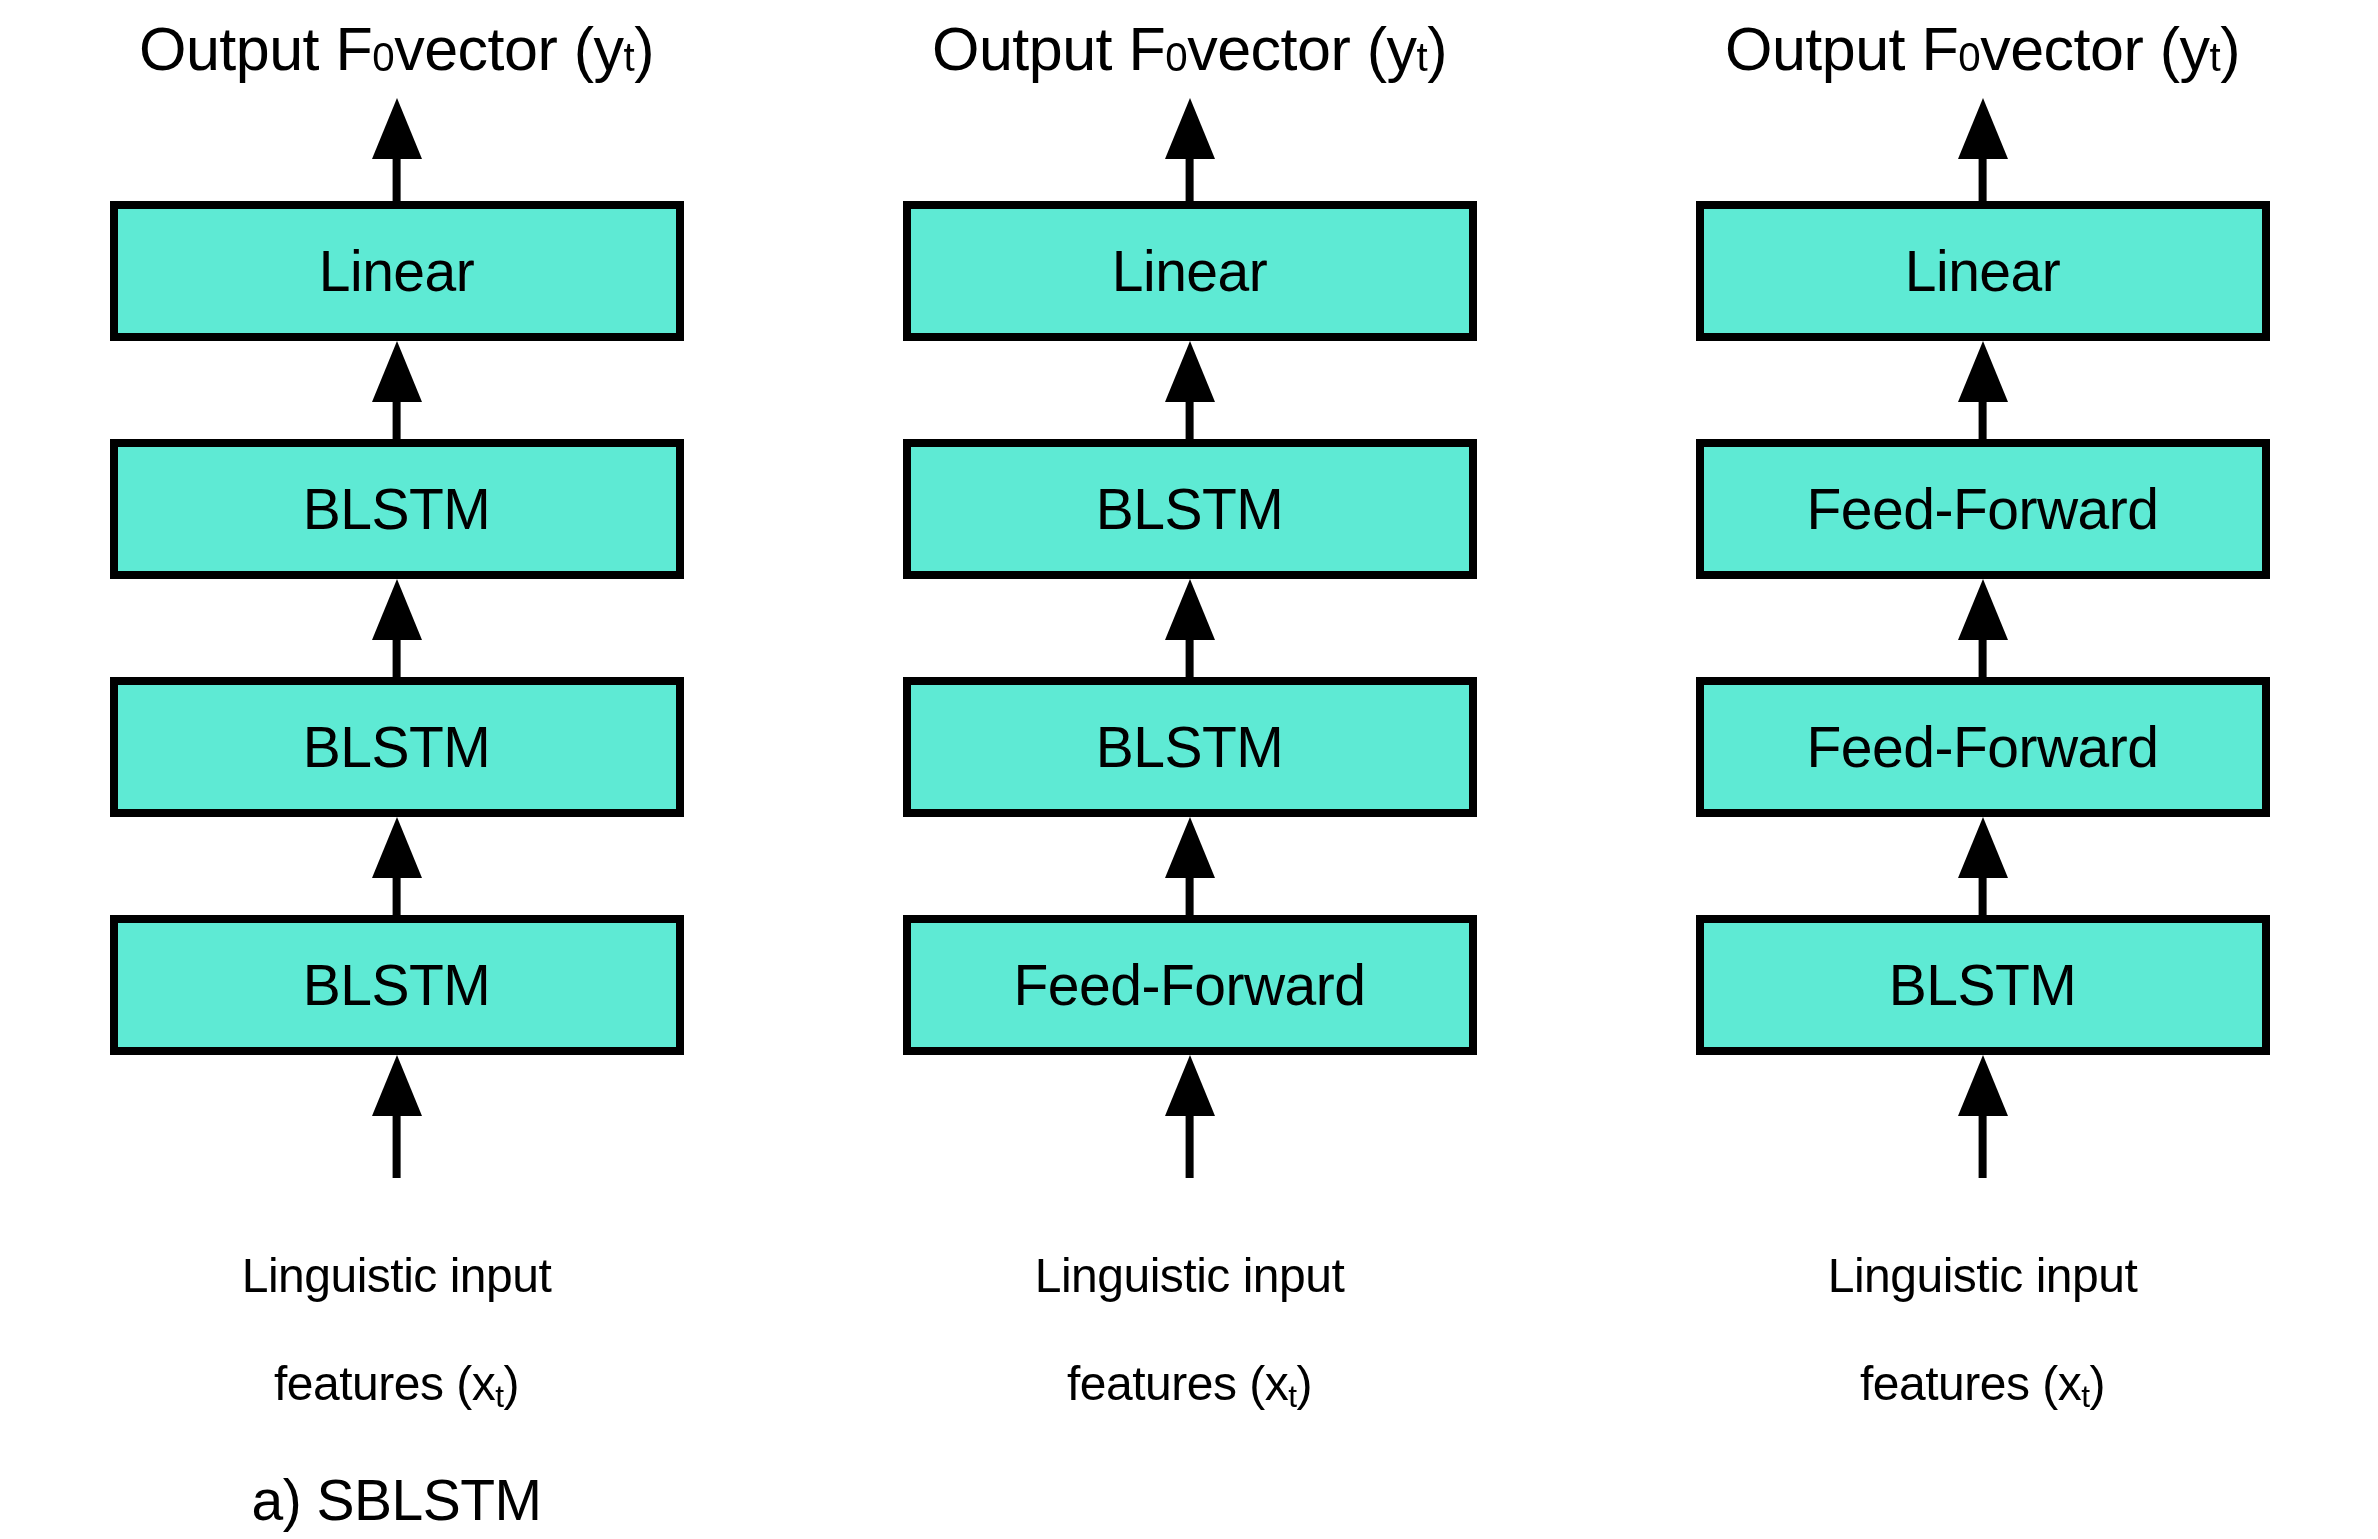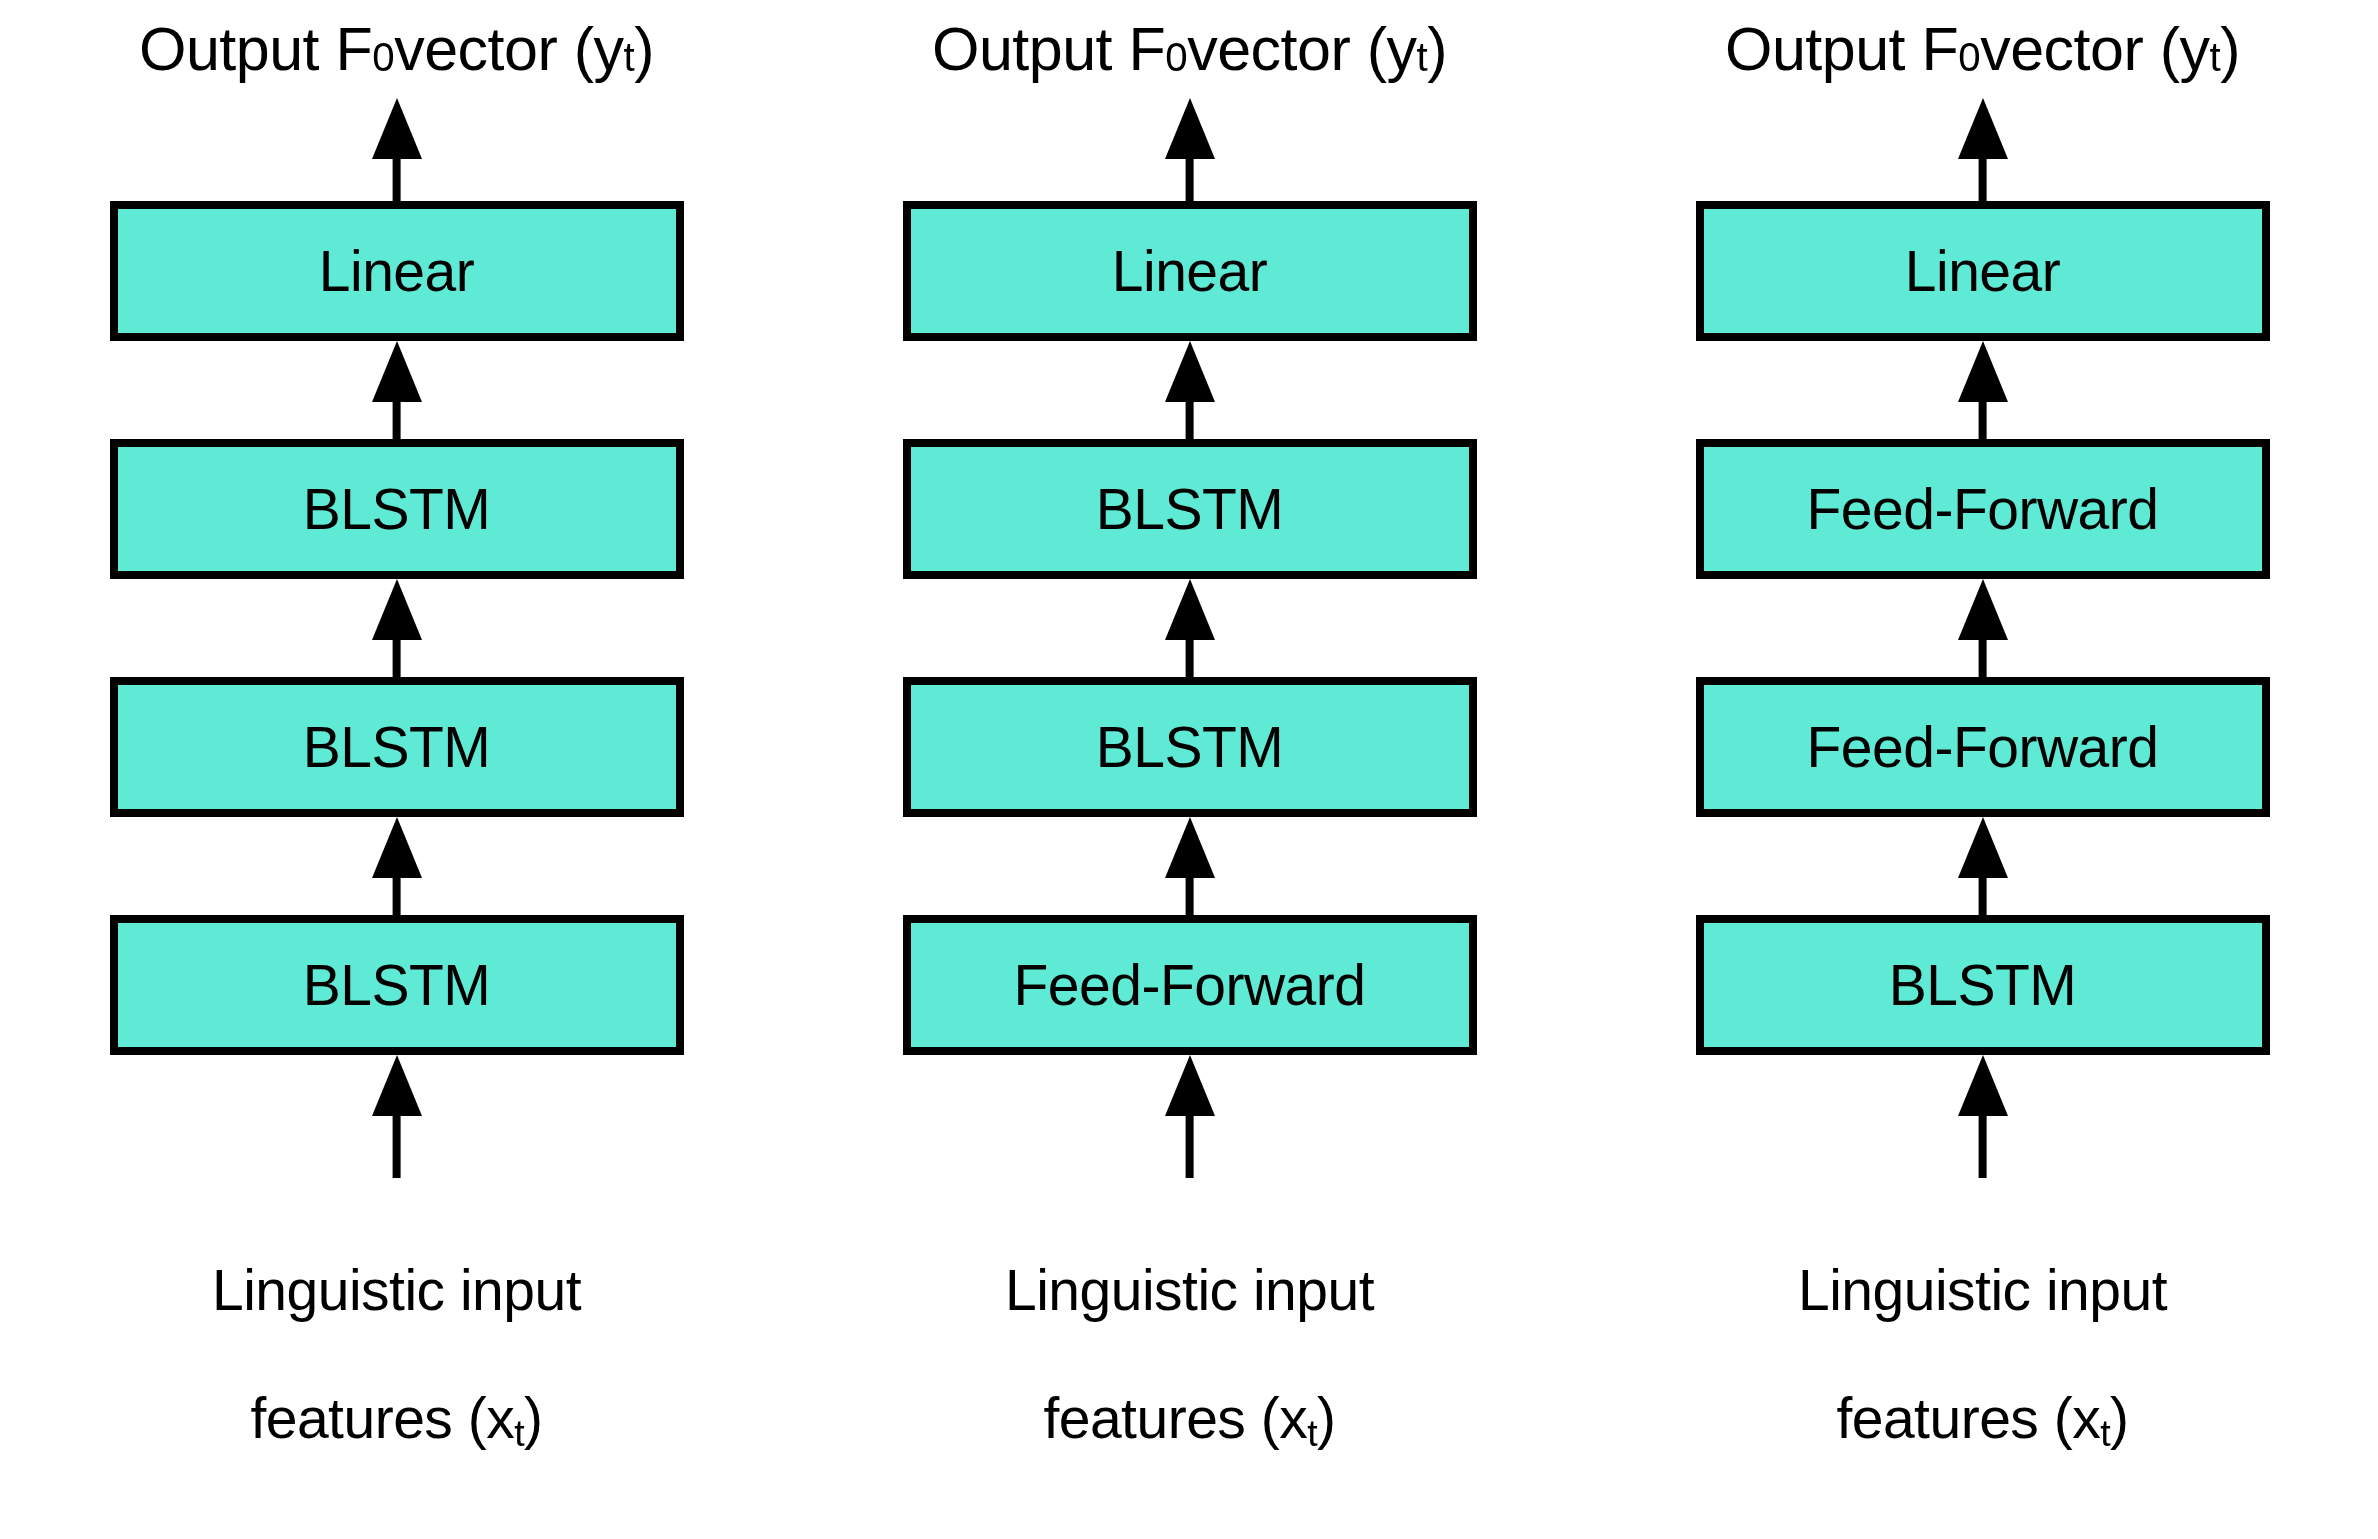--- a/index.html
+++ b/index.html
@@ -95,21 +95,21 @@
     background: #5eead4;
     display: flex;
     align-items: center;
     justify-content: center;
     font-size: 57px;
     line-height: 1;
     letter-spacing: -0.5px;
     flex: 0 0 auto;
   }
   .input-label {
-    font-size: 57px;
+    font-size: 48px;
     line-height: 1.12;
     text-align: center;
     white-space: pre-line;
     flex: 0 0 auto;
     letter-spacing: -0.5px;
   }
   .input-label sub {
     font-size: 0.66em;
     vertical-align: baseline;
     position: relative;
@@ -181,20 +181,21 @@
 
     <div class="spacer-input"></div>
 
     <div class="input-label">
       <span>Linguistic input</span><br>
       <span>features (x</span><sub>t</sub><span>)</span>
     </div>
 
     <div class="spacer-caption"></div>
 
+    <div class="caption">a) SBLSTM</div>
   </div>
 
   <div class="column">
 
     <div class="col-title">
       <span>Output F</span>
         <sub>0</sub>
         <span> vector (y</span>
         <sub>t</sub>
         <span>)</span>

